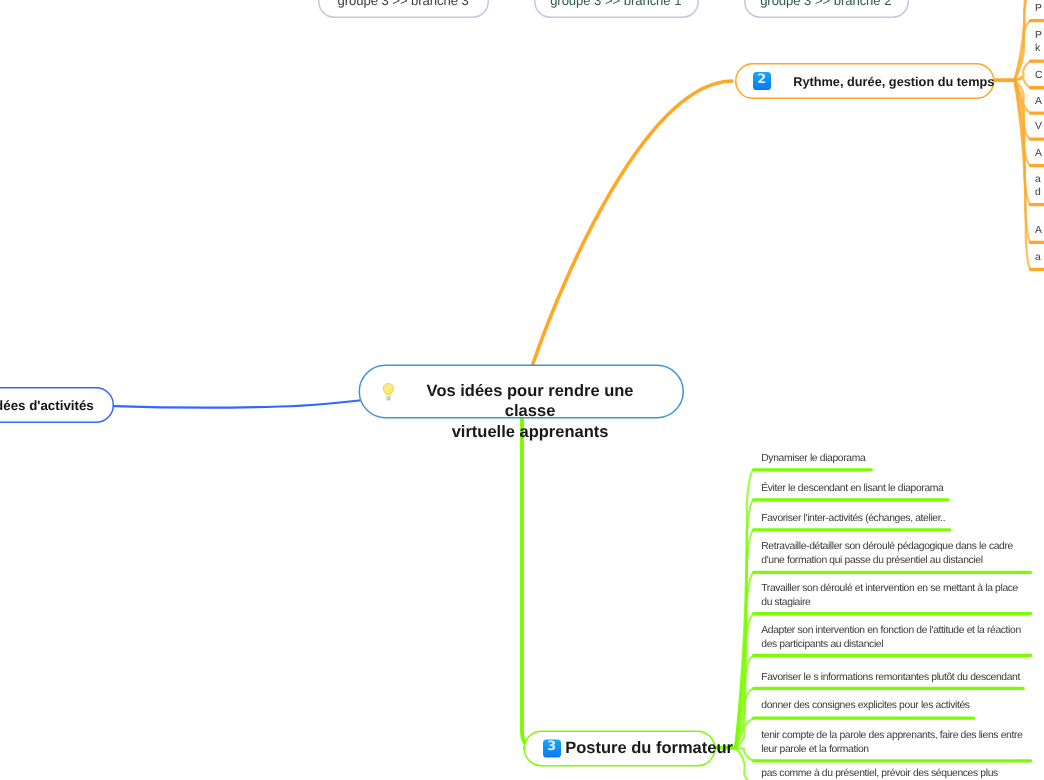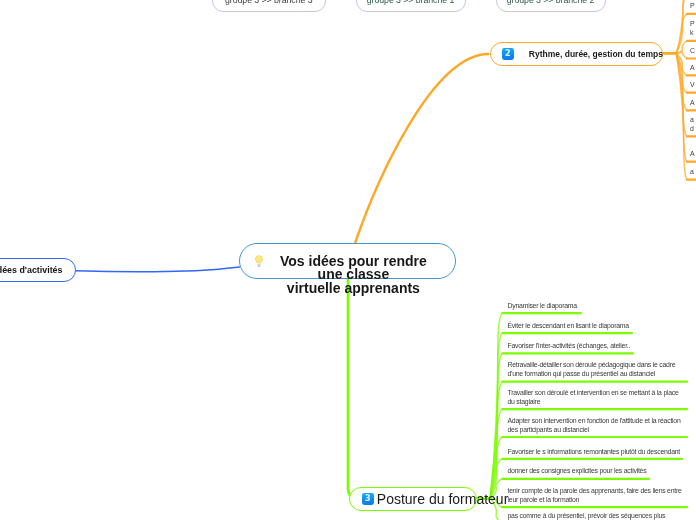--- a/index.html
+++ b/index.html
@@ -10,34 +10,34 @@
   #canvas{position:absolute;left:0;top:0;width:696px;height:520px;overflow:hidden;
           transform:translateZ(0);}
   svg.links{position:absolute;left:0;top:0;width:696px;height:520px;pointer-events:none;}
 
   .pill{position:absolute;box-sizing:border-box;background:rgba(255,255,255,0.995);
         display:flex;align-items:center;border-radius:999px;z-index:3;}
 
   
   #central{left:239.4px;top:242.6px;width:217.1px;height:36.8px;border:1.4px solid #3e96d4;
            border-radius:18.4px;padding-left:10.5px;}
-  #central .txt{font-weight:700;font-size:14px;color:#181818;line-height:13.1px;
+  #central .txt{font-weight:700;font-size:11px;color:#181818;line-height:13.1px;
                 text-align:center;width:173px;letter-spacing:0px;margin-top:28px;}
   .bulb{width:15px;height:15px;flex:0 0 15px;position:relative;margin-right:1px;}
 
   
   #rythme{left:489.8px;top:41.7px;width:173.2px;height:24.3px;border:1.5px solid #ffa726;
           border-radius:12px;padding-left:11px;}
   #rythme .txt{font-weight:700;font-size:8.5px;color:#1a1a1a;white-space:nowrap;
                letter-spacing:0px;padding-left:12px;}
 
   
   #posture{left:348.8px;top:487.2px;width:128.5px;height:23.9px;border:1.5px solid #7cfc00;
            border-radius:12px;padding-left:12px;}
-  #posture .txt{font-weight:400;font-size:14px;color:#1a1a1a;white-space:nowrap;}
+  #posture .txt{font-weight:700;font-size:11px;color:#1a1a1a;white-space:nowrap;}
 
   .numbox{width:12px;height:11.4px;flex:0 0 12px;border-radius:2.4px;
           background:linear-gradient(178deg,#16a8f8 0%,#0b78ef 100%);
           color:#d8eeff;font-size:8.6px;font-weight:700;line-height:11.4px;
           text-align:center;margin-right:3px;font-family:"DejaVu Sans",sans-serif;}
 
   
   #idees{left:-84px;top:258.2px;width:160px;height:23.8px;border:1.4px solid #3366ff;
          border-radius:11.9px;justify-content:flex-end;padding-right:12.5px;}
   #idees .txt{font-weight:700;font-size:8.9px;color:#141414;white-space:nowrap;}

